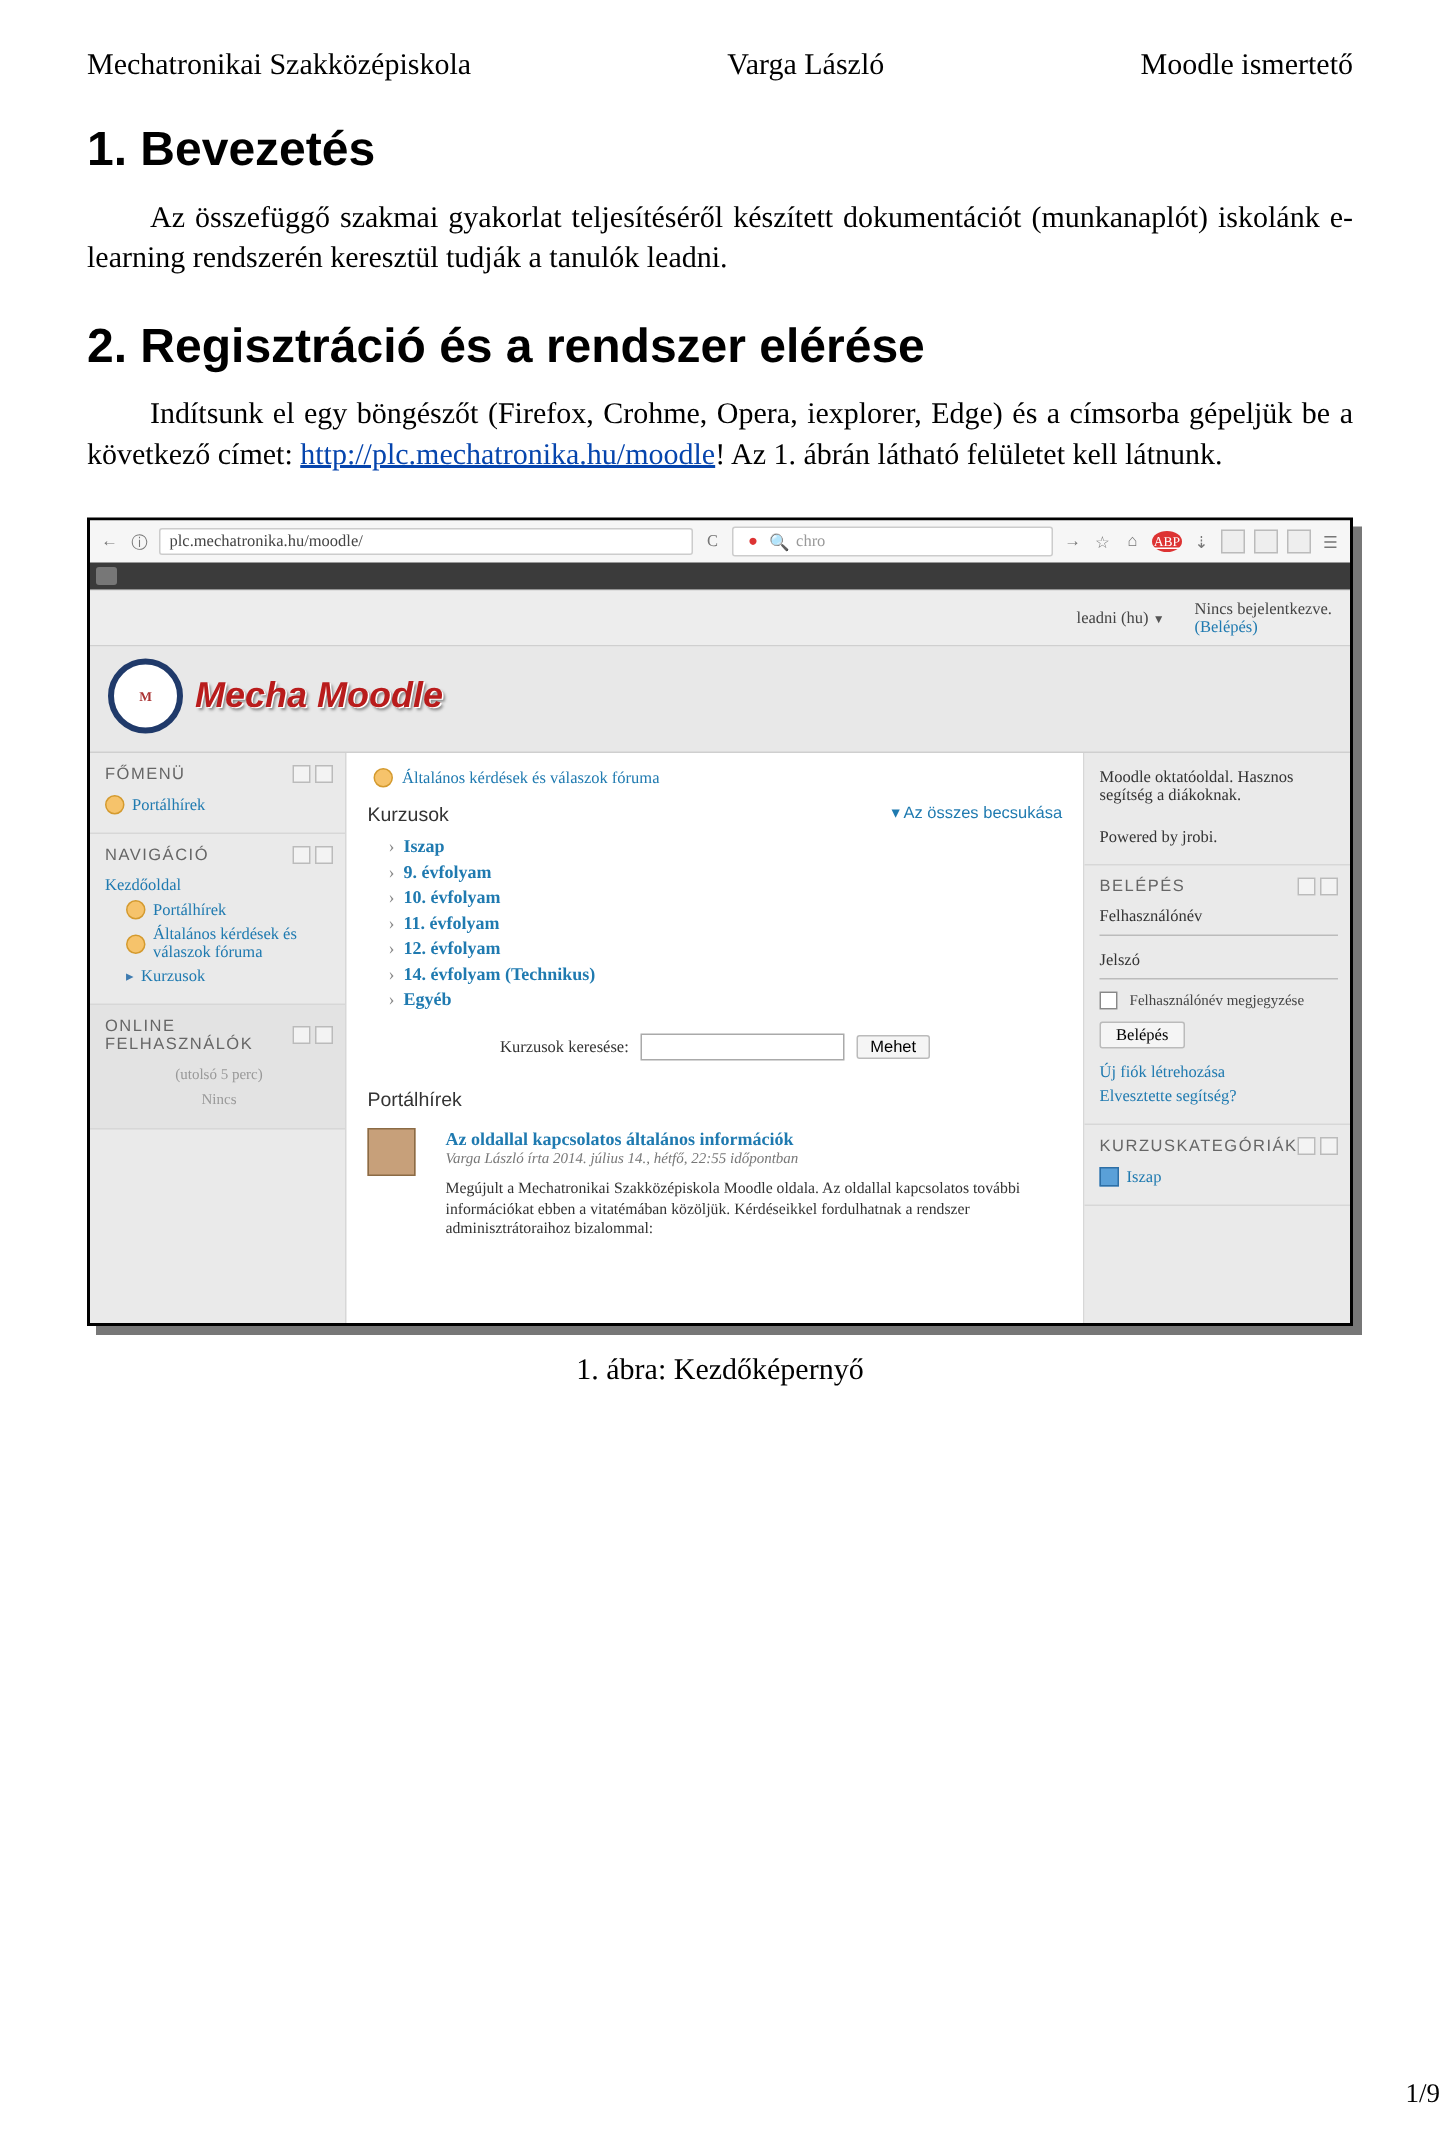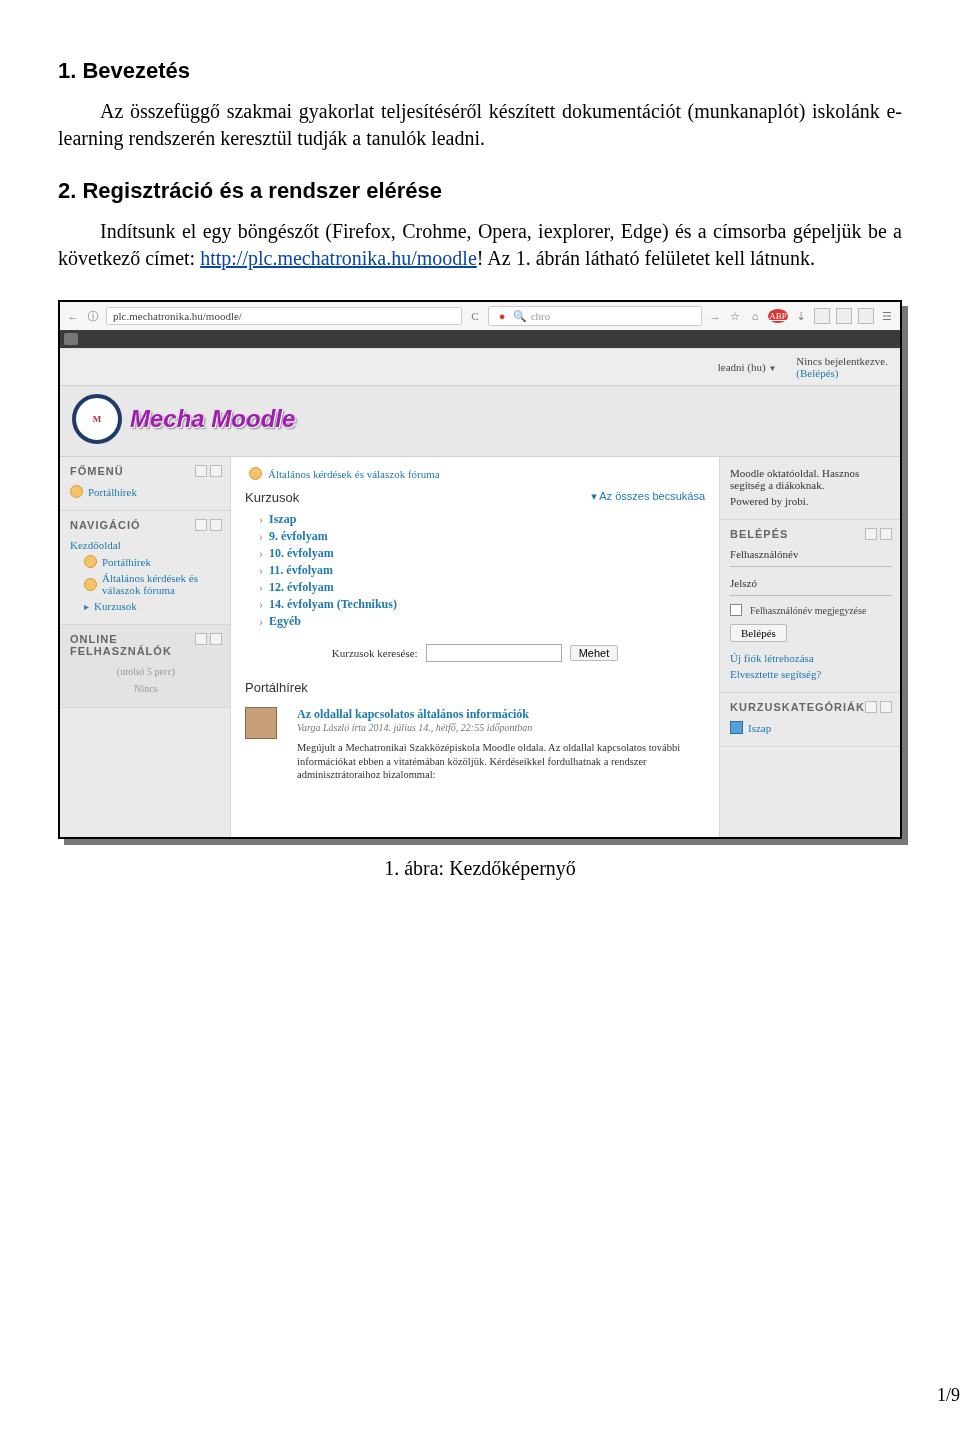--- a/index.html
+++ b/index.html
@@ -24,21 +24,21 @@
   }
   .doc-title {
     text-align: center;
     font-size: 27px;
     margin-top: 40px;
     margin-bottom: 30px;
   }
   .sec-title {
     font-family: Arial, Helvetica, sans-serif;
     font-weight: bold;
-    font-size: 22px;
+    font-size: 32px;
     margin: 26px 0 14px 0;
   }
   .para {
     font-size: 20px;
     line-height: 1.35;
     text-align: justify;
     margin: 0 0 10px 0;
     text-indent: 42px;
   }
   .link {
@@ -159,21 +159,21 @@
   .logo-ring {
     position: absolute; inset: -4px;
     border-radius: 50%;
     border: 3px solid #203a6a;
   }
   .site-title {
     font-family: Arial, sans-serif;
     font-size: 24px;
     font-weight: bold;
     font-style: italic;
-    color: #a21caf;
+    color: #b91c1c;
     text-shadow: 1px 1px 0 #fff, 2px 2px 2px #888;
   }
   
   .moodle-body {
     display: flex;
     min-height: 380px;
   }
   .col-left, .col-right {
     flex: 0 0 170px;
     display: flex;
@@ -193,23 +193,22 @@
     padding: 8px 8px 10px 10px;
     font-size: 11px;
   }
   .block-title {
     font-family: Arial, sans-serif;
     font-size: 11px;
     color: #666;
     letter-spacing: 1px;
     display: flex;
     justify-content: space-between;
-    align-items: flex-start;
+    align-items: center;
     margin-bottom: 6px;
-    font-weight: bold;
   }
   .block-title .bt-icons {
     display: flex; gap: 3px;
   }
   .bt-icn {
     width: 10px; height: 10px; border: 1px solid #bbb; background: #f3f3f3;
   }
   .blk-link {
     color: #1f7ab0;
     display: flex;
@@ -351,20 +350,25 @@
     left: 0; right: 0;
     text-align: right;
     font-size: 18px;
   }
 </style>
 </head>
 <body>
 
 <div class="page">
 
+  <div class="hdr">
+    <span>Mechatronikai Szakközépiskola</span>
+    <span>Varga László</span>
+    <span>Moodle ismertető</span>
+  </div>
 
 
   <div class="sec-title">1. Bevezetés</div>
   <p class="para">Az összefüggő szakmai gyakorlat teljesítéséről készített dokumentációt (munkanaplót) iskolánk e-learning rendszerén keresztül tudják a tanulók leadni.</p>
 
   <div class="sec-title">2. Regisztráció és a rendszer elérése</div>
   <p class="para">
     <span>Indítsunk el egy böngészőt (Firefox, Crohme, Opera, iexplorer, Edge) és a címsorba gépeljük be a következő címet: </span><a class="link">http://plc.mechatronika.hu/moodle</a><span>! Az 1. ábrán látható felületet kell látnunk.</span>
   </p>
 
@@ -506,21 +510,21 @@
                 <div class="news-title">Az oldallal kapcsolatos általános információk</div>
                 <div class="news-meta">Varga László írta 2014. július 14., hétfő, 22:55 időpontban</div>
                 <div class="news-body">Megújult a Mechatronikai Szakközépiskola Moodle oldala. Az oldallal kapcsolatos további információkat ebben a vitatémában közöljük. Kérdéseikkel fordulhatnak a rendszer adminisztrátoraihoz bizalommal:</div>
               </div>
             </div>
           </div>
 
           <div class="col-right">
             <div class="block right-block">
               <div class="blk-text">Moodle oktatóoldal. Hasznos segítség a diákoknak.</div>
-              <div class="blk-text" style="margin-top:0;font-family:Liberation Serif, serif;">Powered by jrobi.</div>
+              <div class="blk-text" style="margin-top:12px;font-family:Liberation Serif, serif;">Powered by jrobi.</div>
             </div>
             <div class="block right-block">
               <div class="block-title">
                 <span>BELÉPÉS</span>
                 <span class="bt-icons">
                     <span class="bt-icn"></span>
                     <span class="bt-icn"></span>
                   </span>
               </div>
               <div class="blk-text">Felhasználónév</div>

